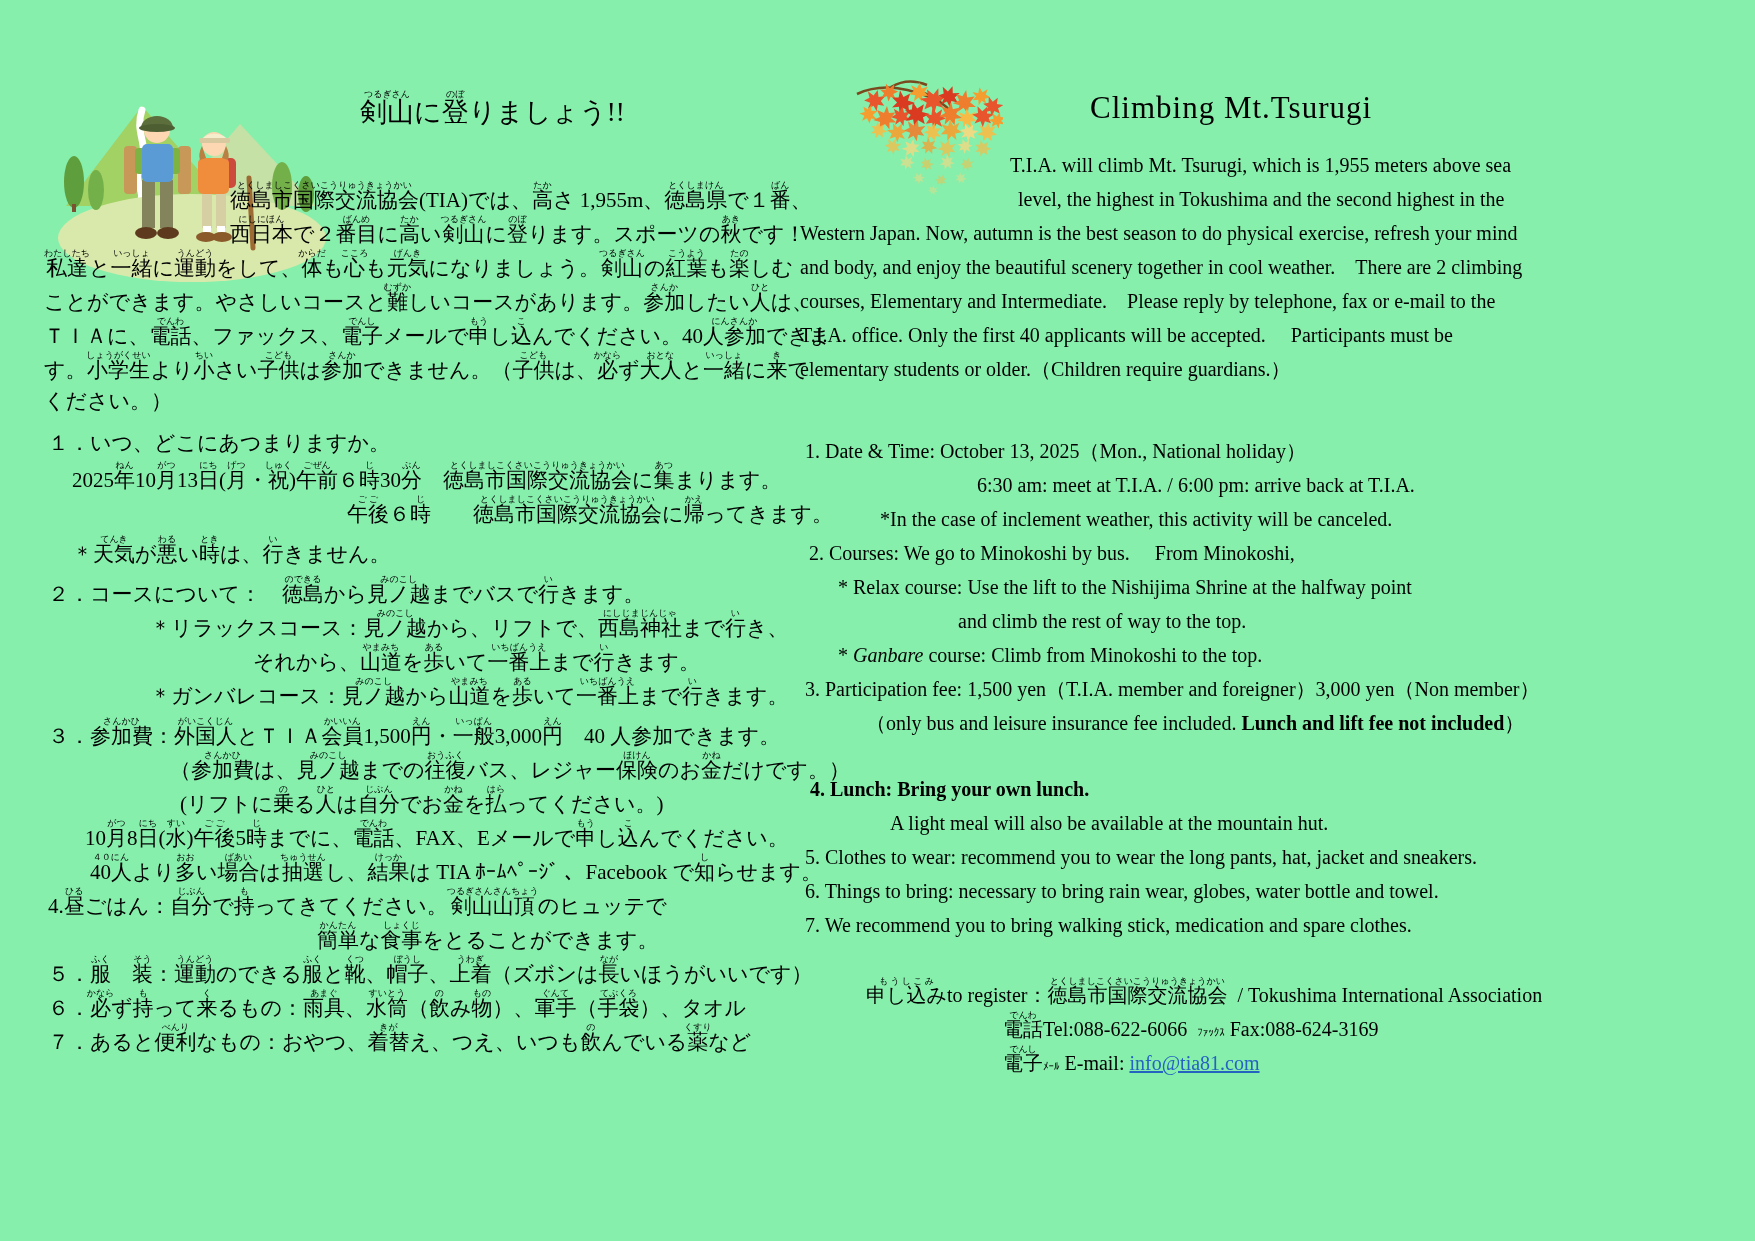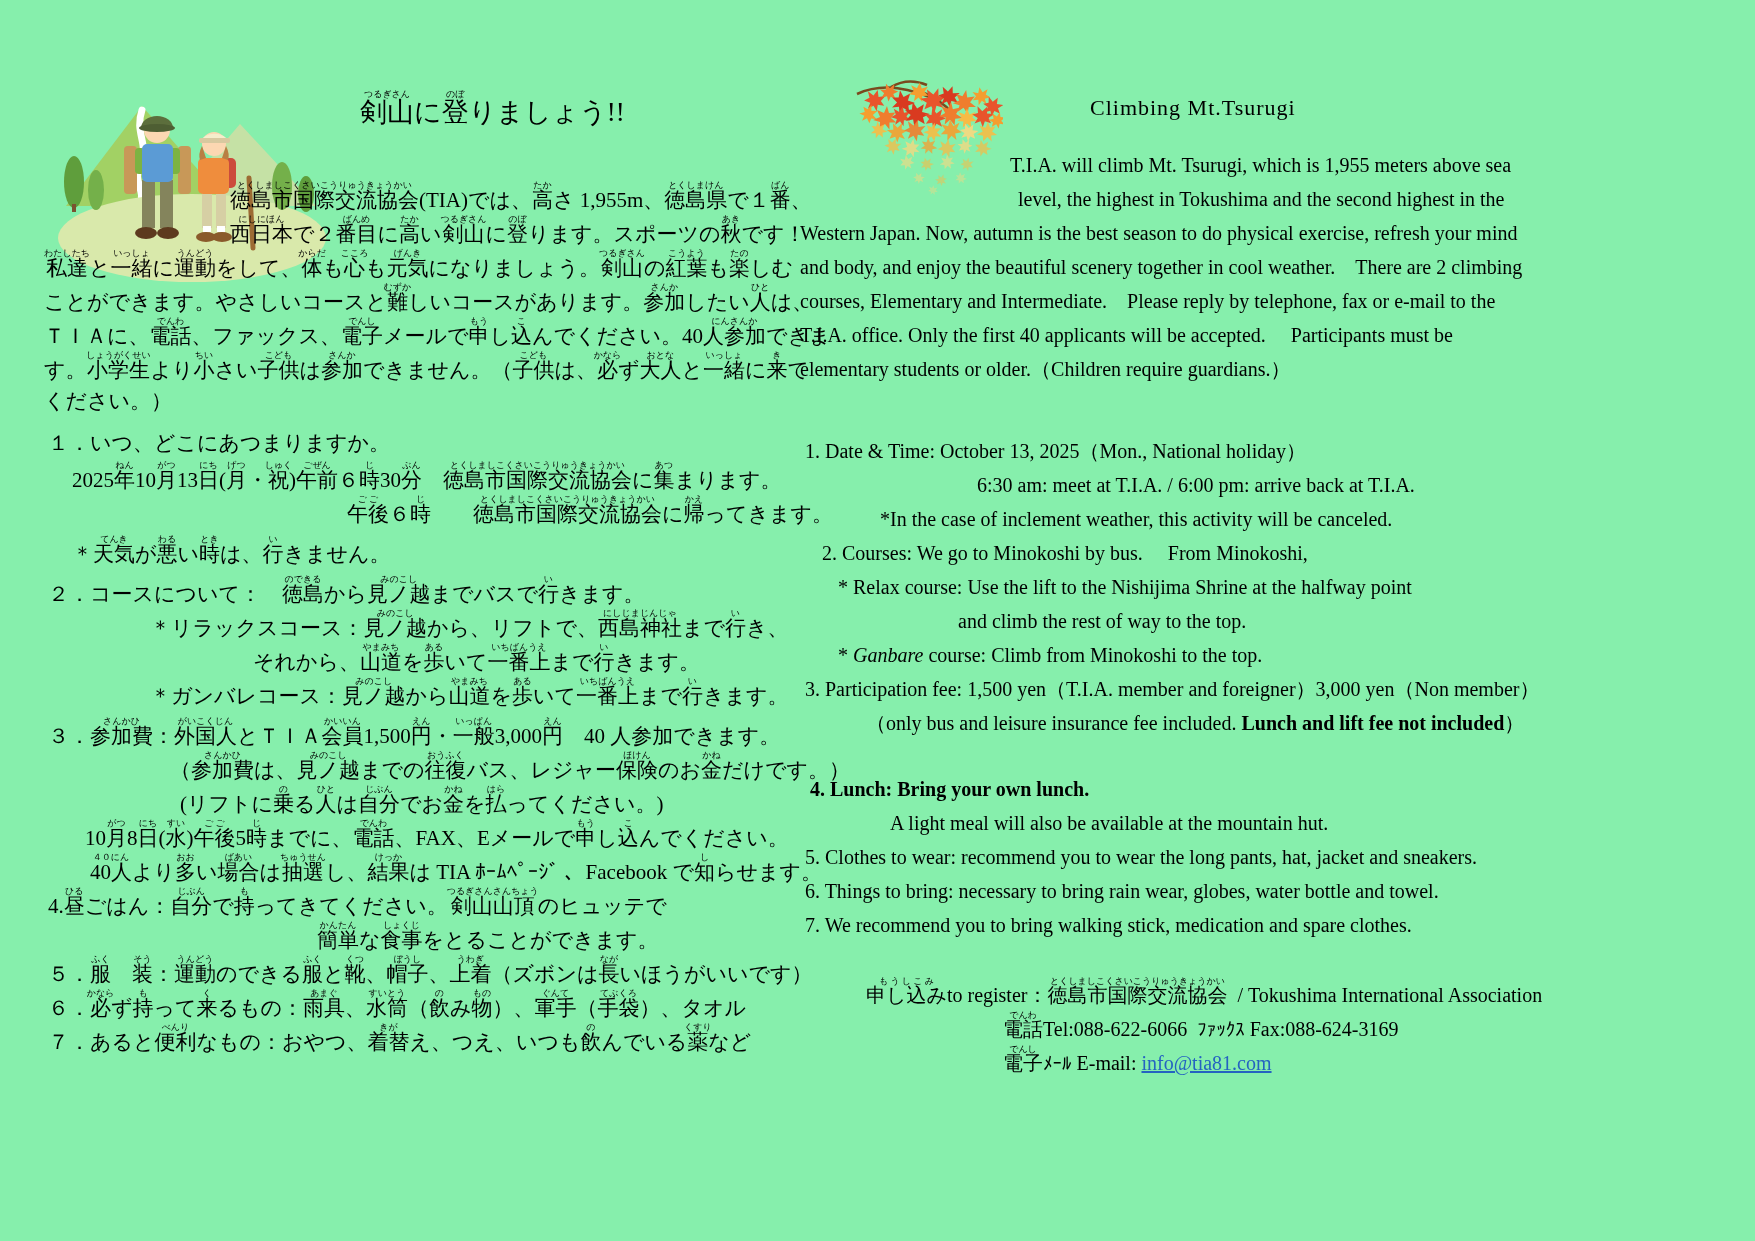--- a/index.html
+++ b/index.html
@@ -4,26 +4,26 @@
 <style>
   html,body{margin:0;padding:0;background:#fff;}
   .page{position:relative;width:1755px;height:1241px;background:#86efac;overflow:hidden;
         font-family:"Liberation Serif","DejaVu Serif",serif;color:#000;}
   .col{position:absolute;}
   #left-col{left:44px;top:84px;width:760px;}
   #right-col{left:800px;top:86px;width:940px;}
   .line{white-space:pre;line-height:34px;height:34px;font-size:21px;}
   .jp-title{font-size:27px;line-height:56px;height:56px;}
   .en .line{font-size:20px;}
-  .en-title{font-size:22px;line-height:44px;height:44px;margin-left:290px;letter-spacing:1px;}
+  .en-title{font-size:31px;line-height:44px;height:44px;margin-left:290px;letter-spacing:1px;}
   ruby{ruby-align:center;}
   rt{font-size:9px;letter-spacing:0;}
   .b{font-weight:bold;}
   .i{font-style:italic;}
-  .sk{font-size:19px;}
+  .sk{font-size:11px;}
   .link{text-decoration:underline;}
   svg{display:block;}
 </style>
 </head>
 <body>
 
 <div class="page">
 
   <svg style="position:absolute;left:52px;top:86px" width="278" height="200" viewBox="0 0 278 200">
     <path d="M118,120 L188,38 L264,120 Z" fill="#c5e1a5"></path>
@@ -148,21 +148,21 @@
         <div class="line" style="margin-left: 210px; margin-top: 18px;"><span>T.I.A. will climb Mt. Tsurugi, which is 1,955 meters above sea</span></div>
         <div class="line" style="margin-left: 218px;"><span>level, the highest in Tokushima and the second highest in the</span></div>
         <div class="line"><span>Western Japan. Now, autumn is the best season to do physical exercise, refresh your mind</span></div>
         <div class="line"><span>and body, and enjoy the beautiful scenery together in cool weather.　There are 2 climbing</span></div>
         <div class="line"><span>courses, Elementary and Intermediate.　Please reply by telephone, fax or e-mail to the</span></div>
         <div class="line"><span>T.I.A. office. Only the first 40 applicants will be accepted.　 Participants must be</span></div>
         <div class="line"><span>elementary students or older.（Children require guardians.）</span></div>
         <div class="line" style="margin-left: 5px; margin-top: 48px;"><span>1. Date &amp; Time: October 13, 2025（Mon., National holiday）</span></div>
         <div class="line" style="margin-left: 177px;"><span>6:30 am: meet at T.I.A. / 6:00 pm: arrive back at T.I.A.</span></div>
         <div class="line" style="margin-left: 80px;"><span>*In the case of inclement weather, this activity will be canceled.</span></div>
-        <div class="line" style="margin-left: 22px;"><span>2. Courses: We go to Minokoshi by bus.　 From Minokoshi,</span></div>
+        <div class="line" style="margin-left: 9px;"><span>2. Courses: We go to Minokoshi by bus.　 From Minokoshi,</span></div>
         <div class="line" style="margin-left: 38px;"><span>* Relax course: Use the lift to the Nishijima Shrine at the halfway point</span></div>
         <div class="line" style="margin-left: 158px;"><span>and climb the rest of way to the top.</span></div>
         <div class="line" style="margin-left: 38px;"><span>* </span><span class="i">Ganbare</span><span> course: Climb from Minokoshi to the top.</span></div>
         <div class="line" style="margin-left: 5px;"><span>3. Participation fee: 1,500 yen（T.I.A. member and foreigner）3,000 yen（Non member）</span></div>
         <div class="line" style="margin-left: 66px;"><span>（only bus and leisure insurance fee included. </span><span class="b">Lunch and lift fee not included</span><span>）</span></div>
         <div class="line" style="margin-left: 10px; margin-top: 32px;"><span class="b">4. Lunch: Bring your own lunch.</span></div>
         <div class="line" style="margin-left: 90px;"><span>A light meal will also be available at the mountain hut.</span></div>
         <div class="line" style="margin-left: 5px;"><span>5. Clothes to wear: recommend you to wear the long pants, hat, jacket and sneakers.</span></div>
         <div class="line" style="margin-left: 5px;"><span>6. Things to bring: necessary to bring rain wear, globes, water bottle and towel.</span></div>
         <div class="line" style="margin-left: 5px;"><span>7. We recommend you to bring walking stick, medication and spare clothes.</span></div>

